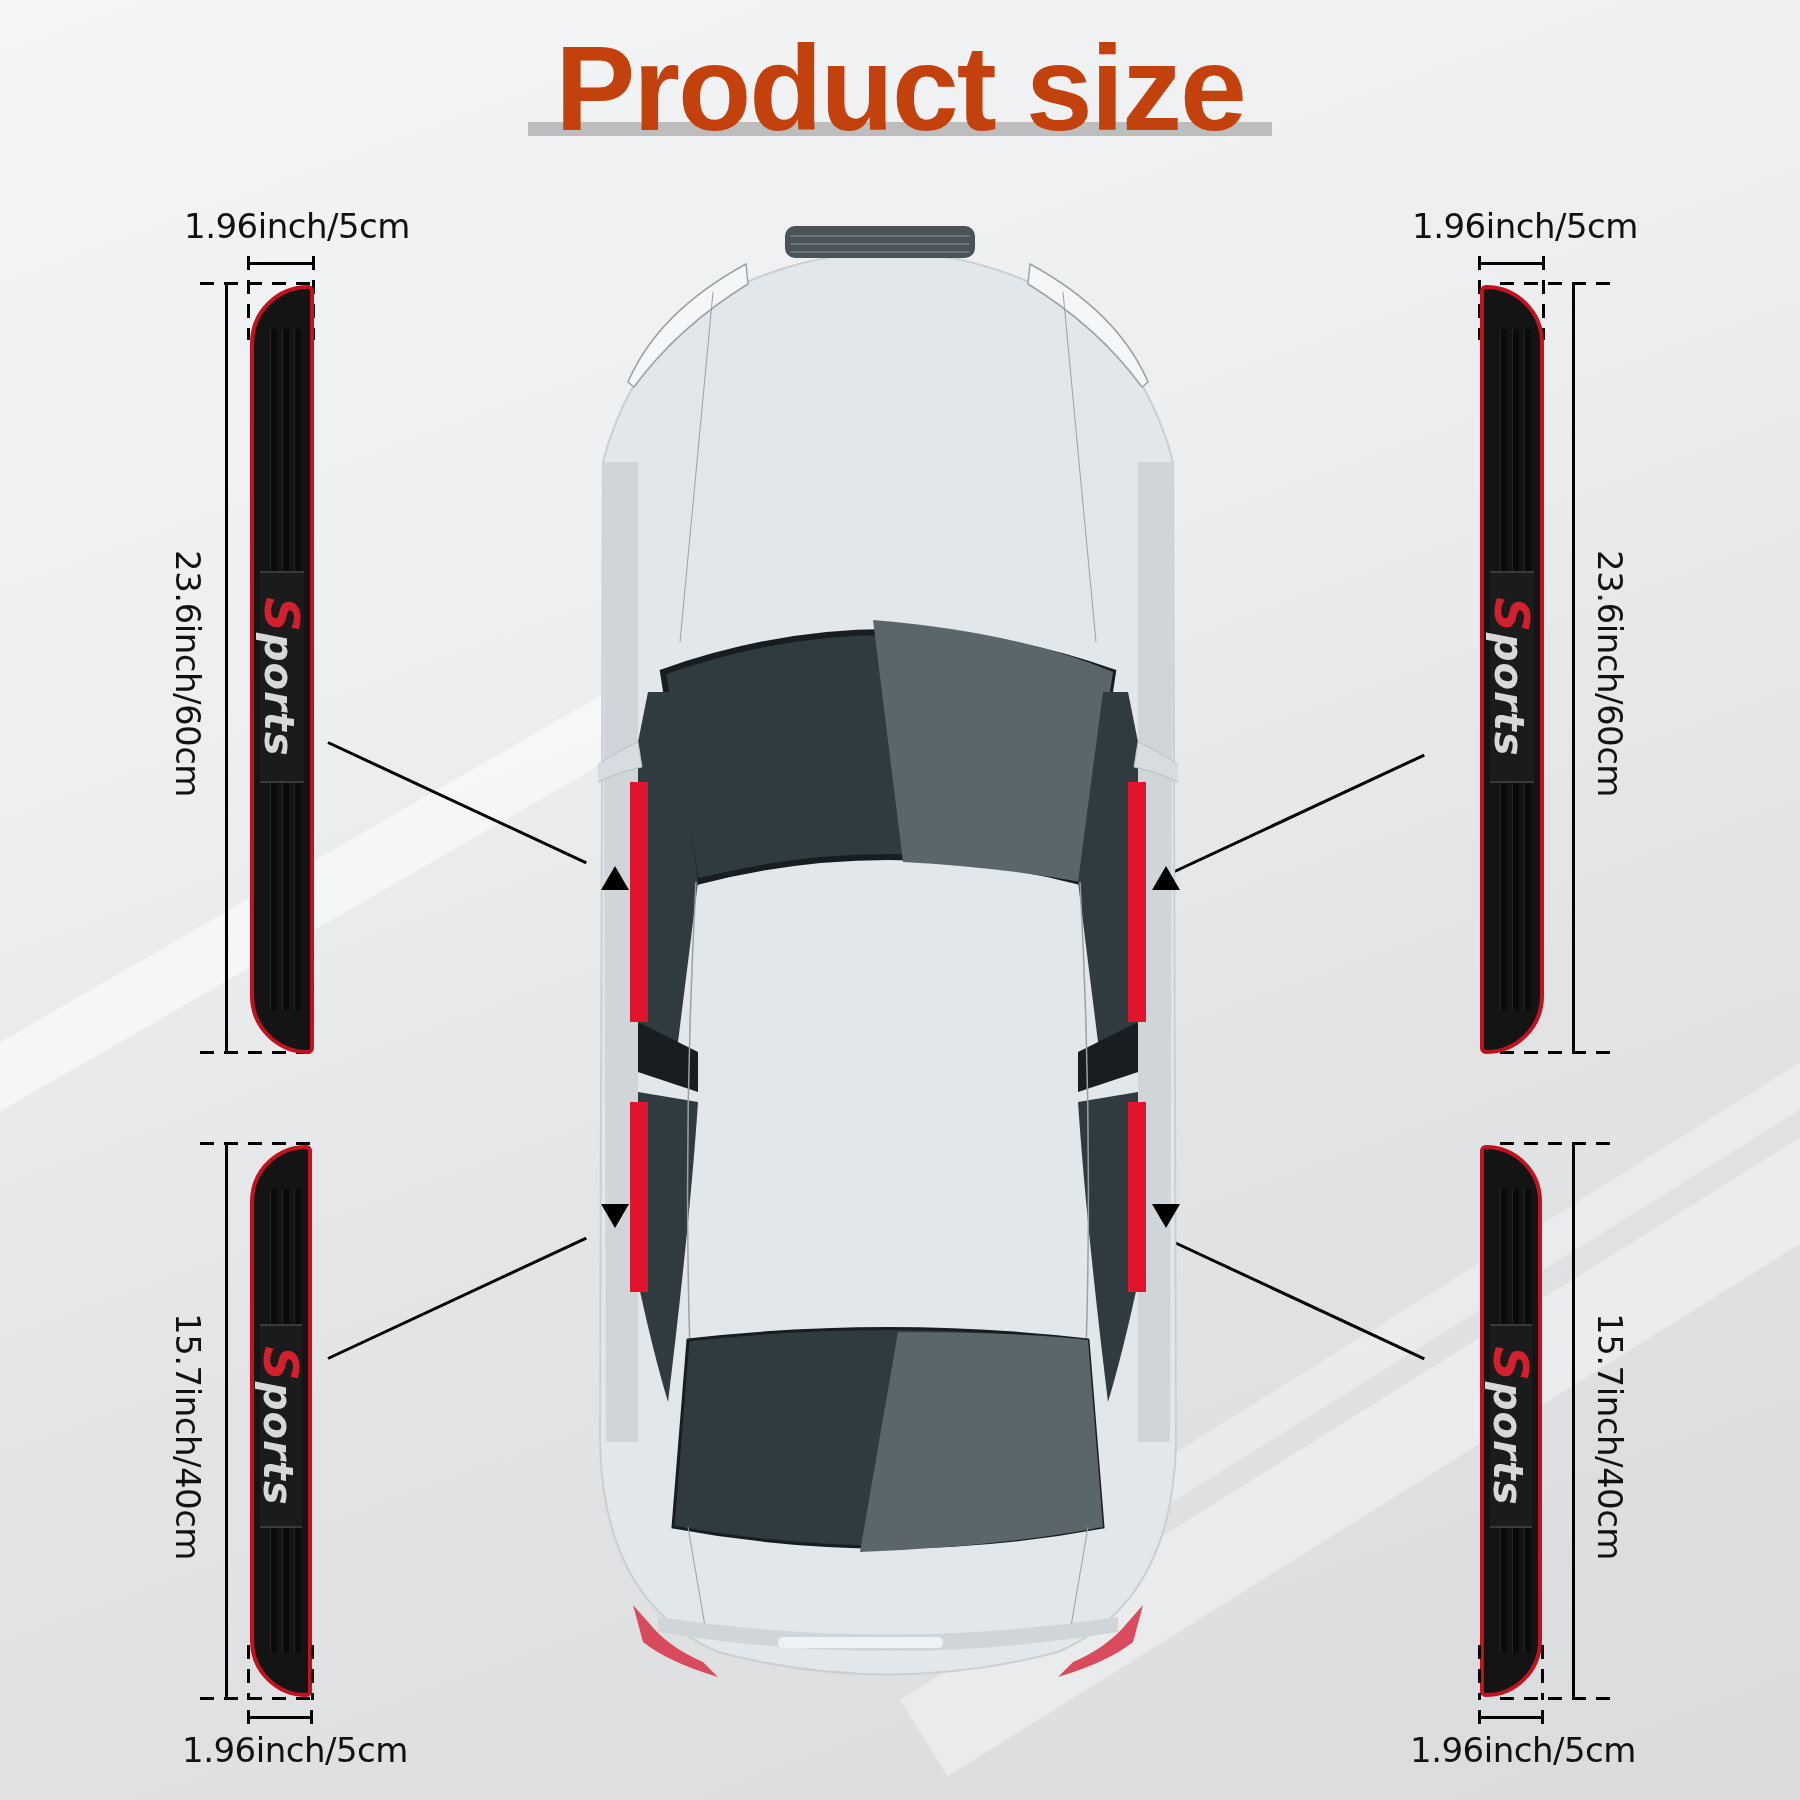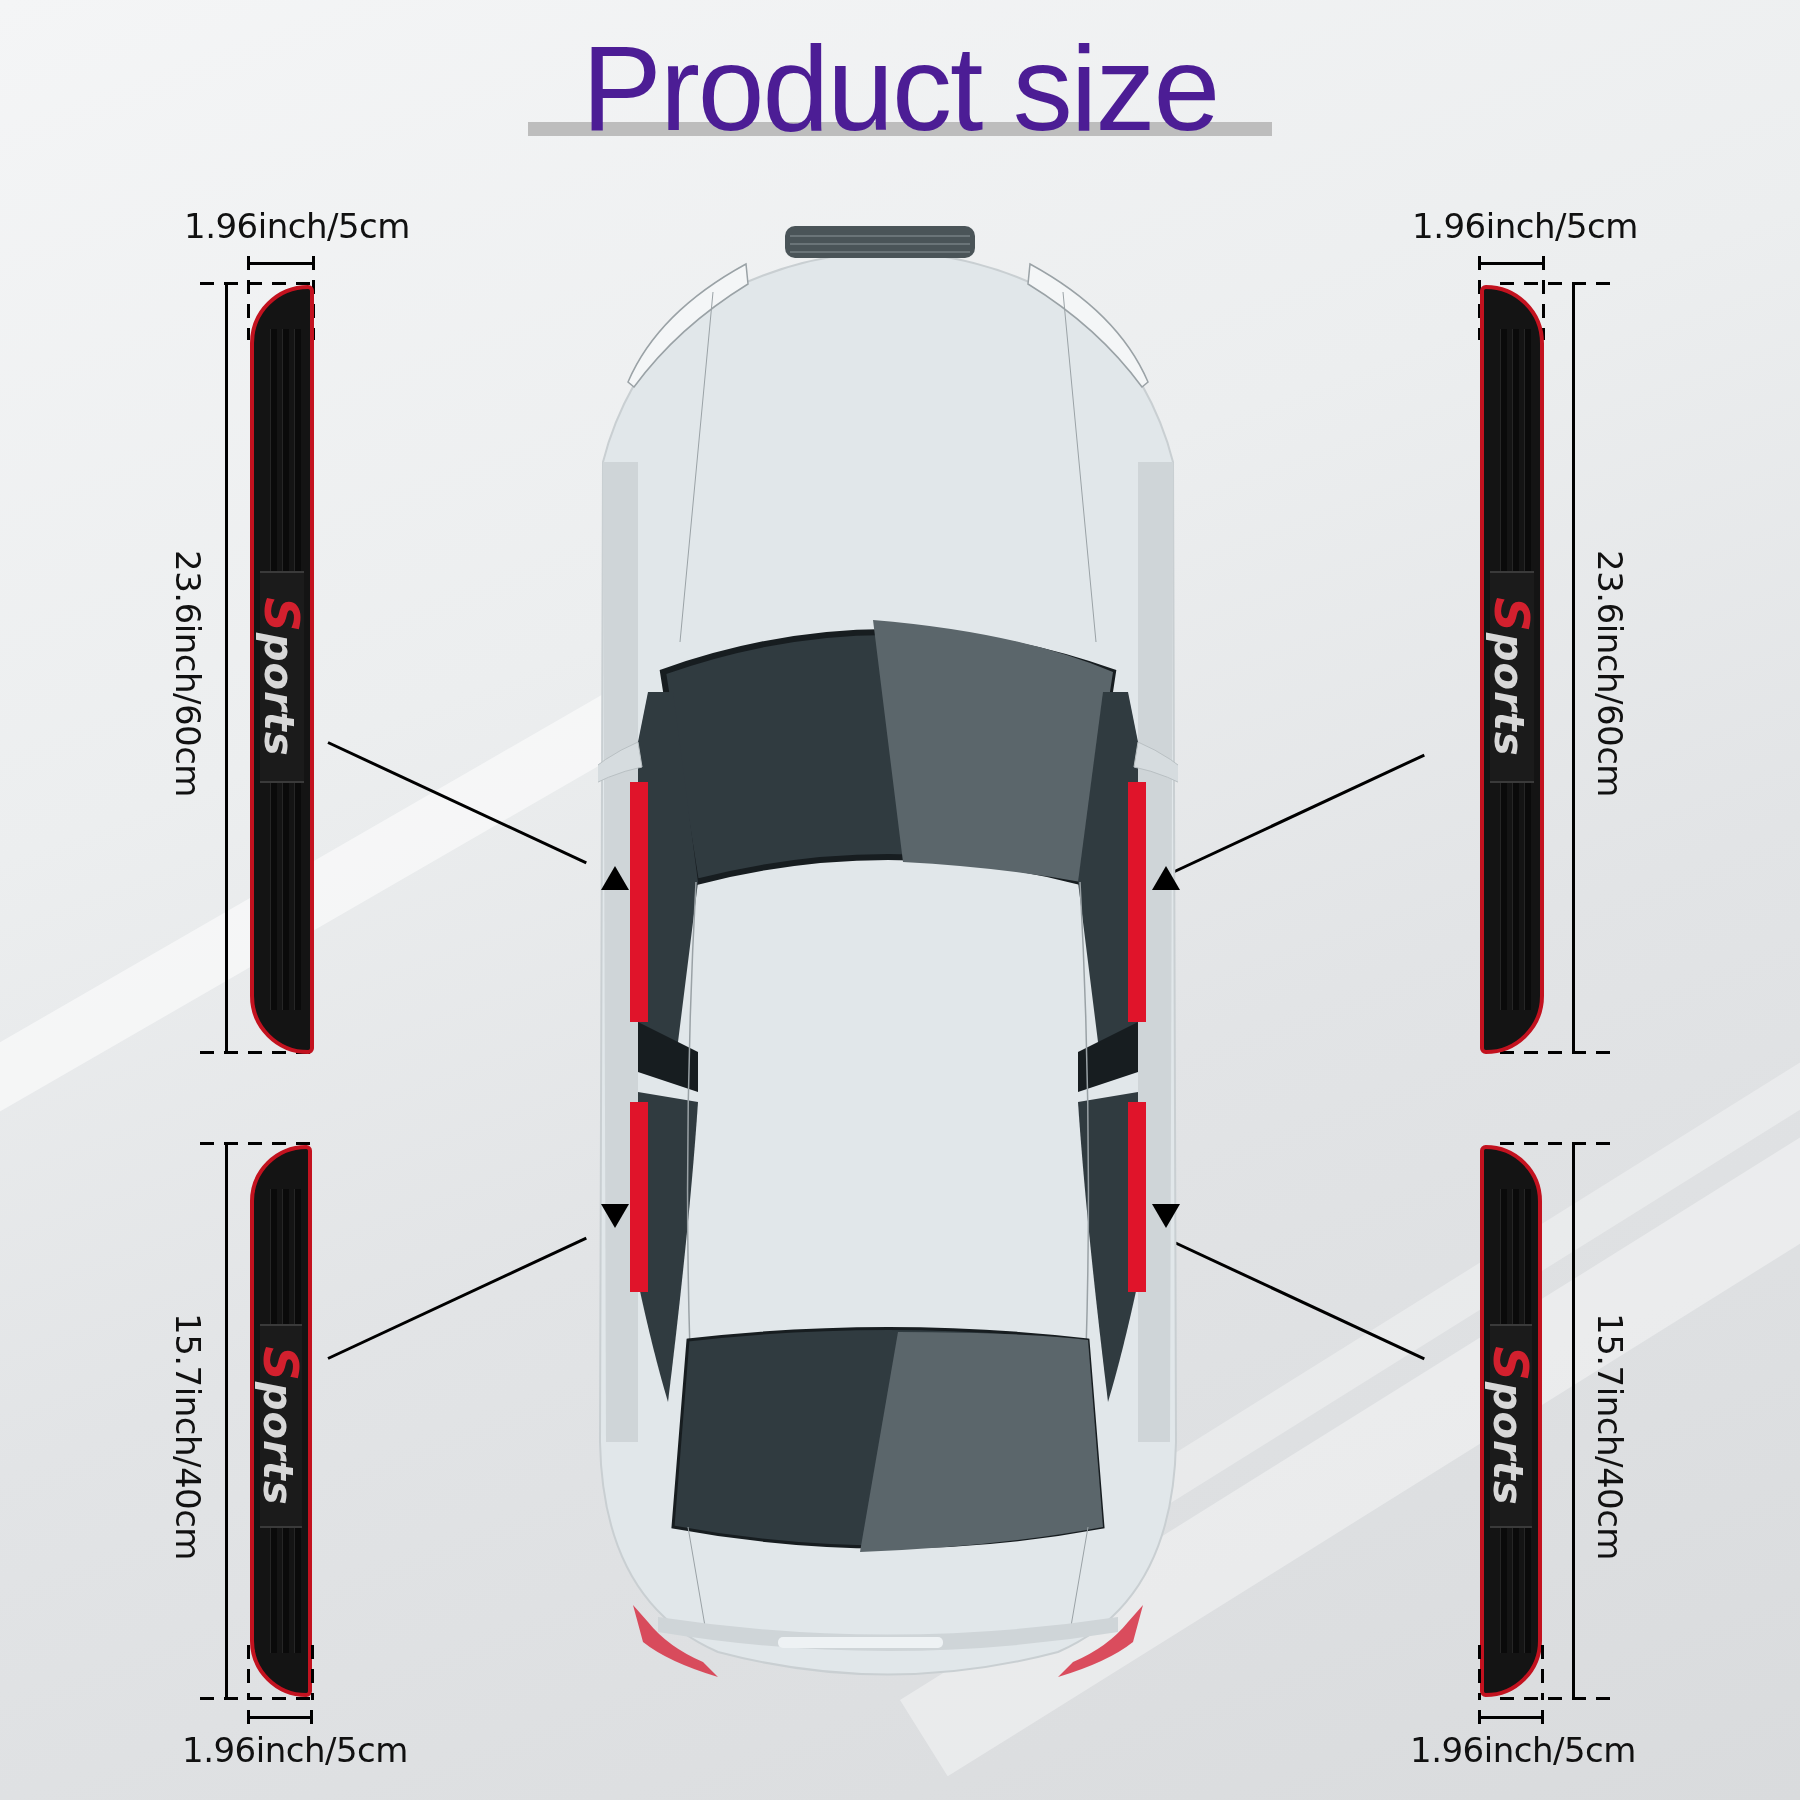--- a/index.html
+++ b/index.html
@@ -4,22 +4,22 @@
 <style>
   html, body { margin:0; padding:0; }
   body {
     width:1800px; height:1800px; position:relative; overflow:hidden;
     background: linear-gradient(160deg, #f4f5f6 0%, #eceeef 35%, #e2e4e6 60%, #d9dbdd 100%);
     font-family: "Liberation Sans", "DejaVu Sans", sans-serif;
   }
   .bg-streak { position:absolute; background:rgba(255,255,255,0.55); transform-origin:left top; }
   .title {
     position:absolute; left:0; top:28px; width:1800px; text-align:center;
-    font-family:"Liberation Sans", sans-serif; font-weight:normal;
-    font-size:120px; letter-spacing:-2px; color:#4c1d95; line-height:1; z-index:3;
+    font-family:"Liberation Sans", sans-serif; font-weight:bold;
+    font-size:120px; letter-spacing:-2px; color:#c2410c; line-height:1; z-index:3;
   }
   .title-shadow {
     position:absolute; left:528px; top:122px; width:744px; height:14px;
     background:#bdbdbd; z-index:2;
   }
   .dim-label {
     position:absolute; font-family:"DejaVu Sans", sans-serif; font-size:34px;
     color:#111; white-space:nowrap; letter-spacing:-0.5px;
   }
   .dim-label.vertical-left  { transform: rotate(90deg); transform-origin:center center; }

